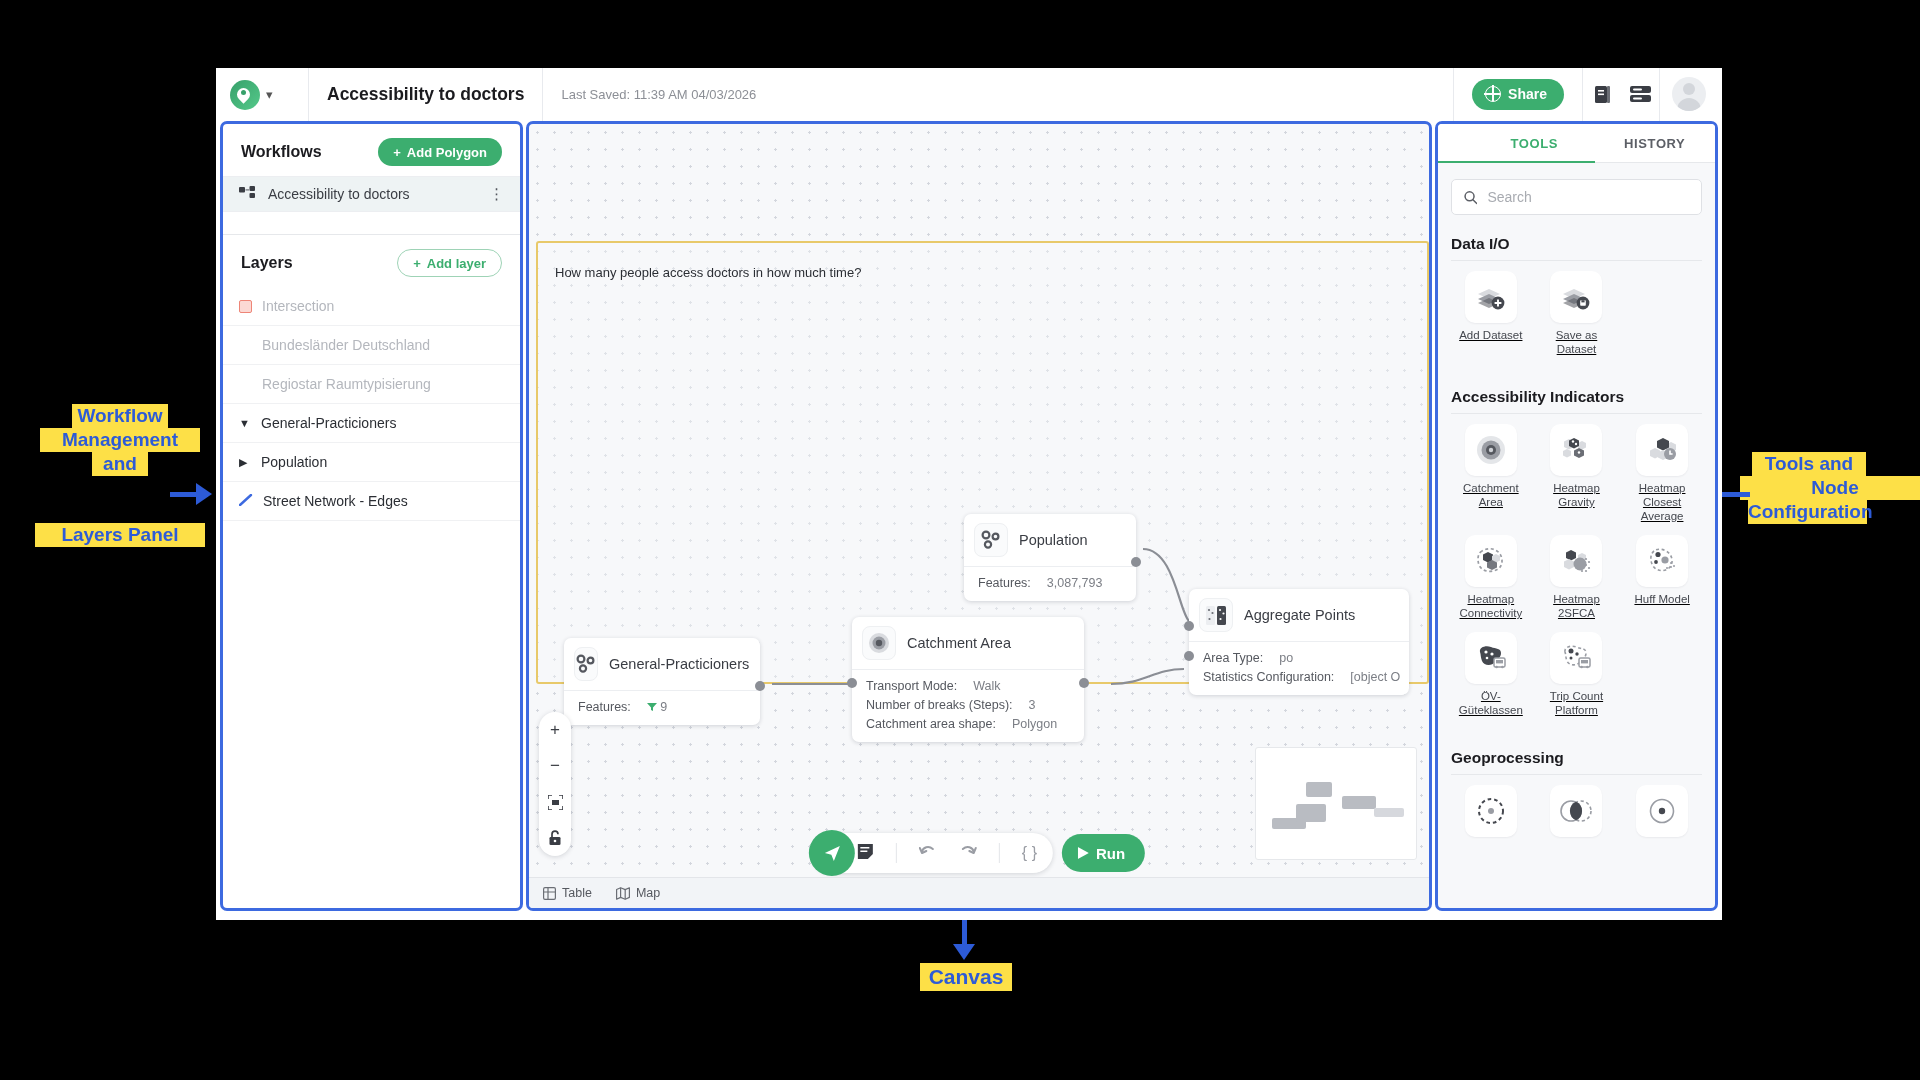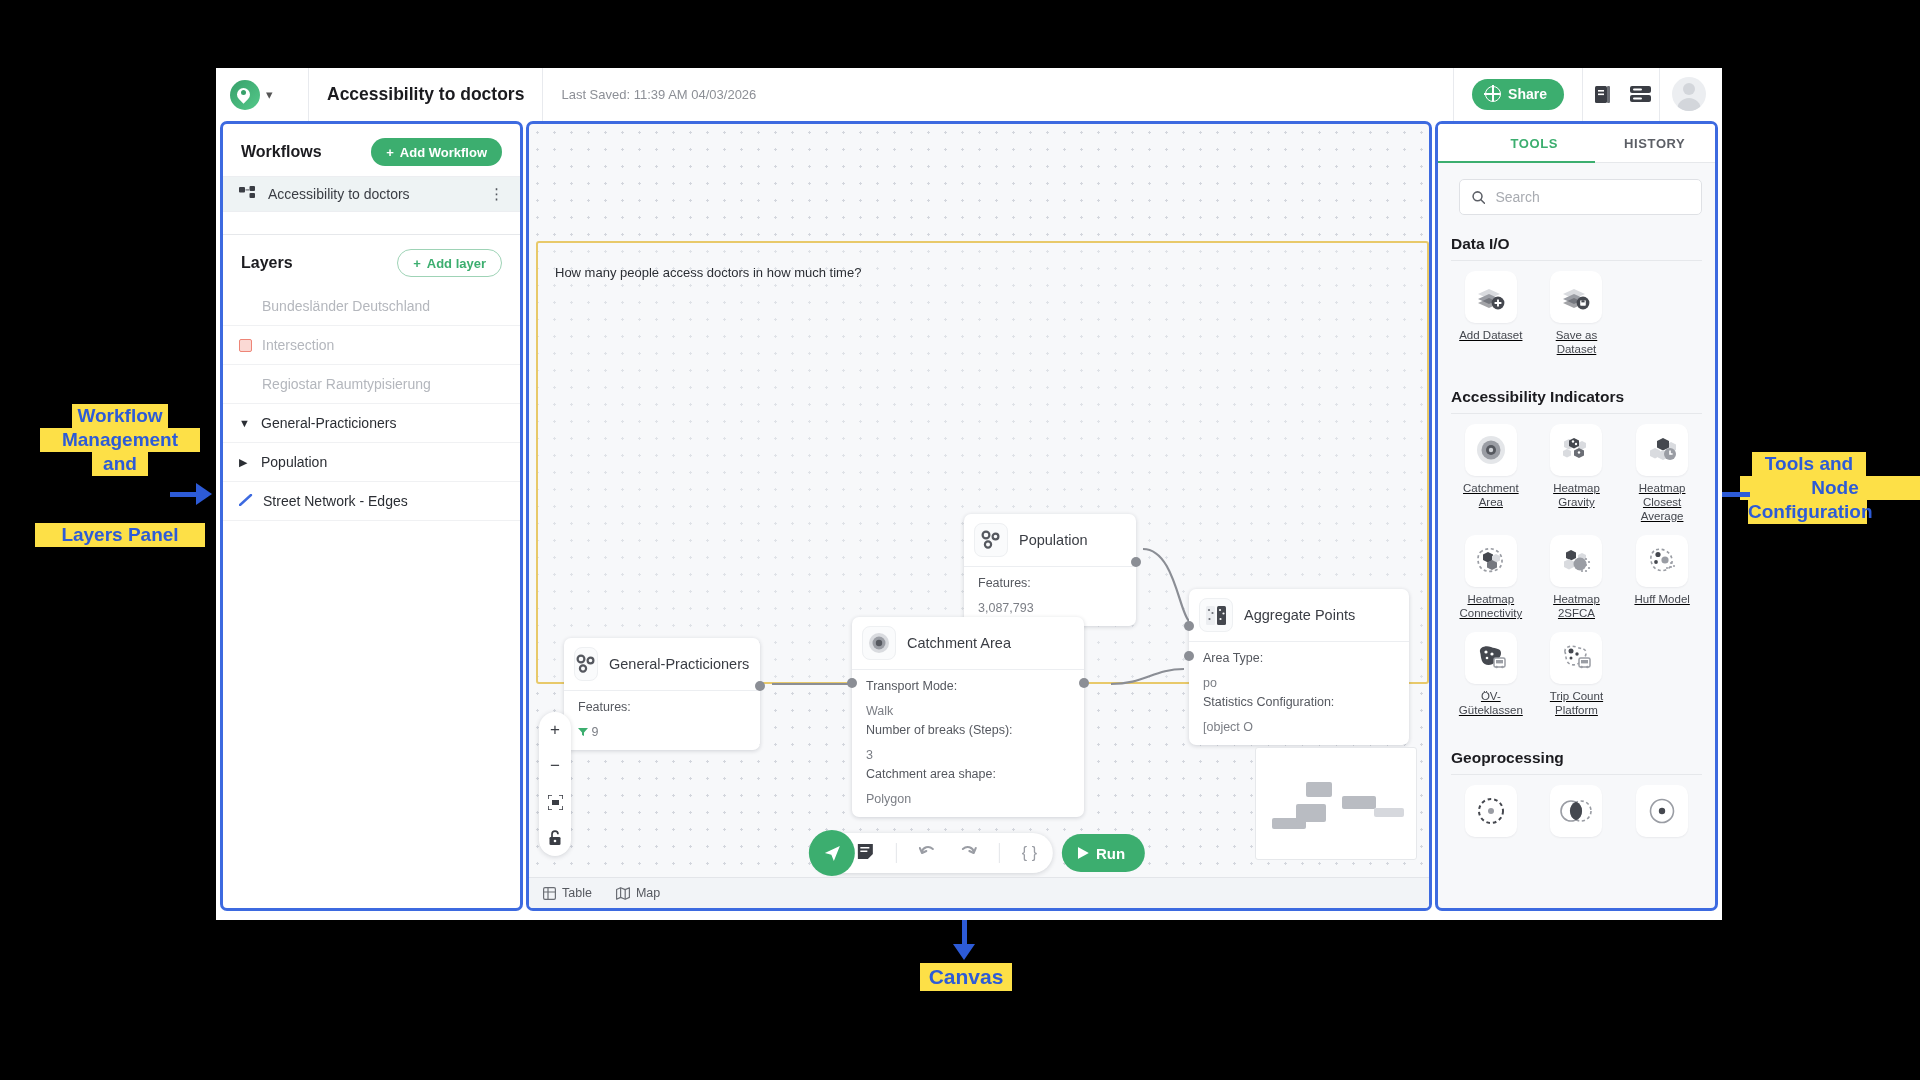--- a/index.html
+++ b/index.html
@@ -126,22 +126,22 @@
 
   .node { position:absolute; background:#fff; border-radius:7px;
           box-shadow:0 1px 4px rgba(20,25,40,.17); }
   .node-head { display:flex; align-items:center; gap:11px; padding:9px 16px 9px 10px; }
   .node-ico {
     width:34px;height:34px;border-radius:8px;background:#fafbfc;border:1px solid #eef0f2;
     display:flex;align-items:center;justify-content:center;
   }
   .node-title { font-size:14.5px; color:#3a3d44; white-space:nowrap;}
   .node-body { border-top:1px solid #eceef1; padding:7px 14px 8px 14px; }
-  .node-kv { display:flex; justify-content:center; gap:6px; font-size:12.5px;
-             line-height:19px; color:#55585f; white-space:nowrap;flex-direction:column;}
+  .node-kv { display:flex; justify-content:flex-start; gap:16px; font-size:12.5px;
+             line-height:19px; color:#55585f; white-space:nowrap;}
   .node-kv .v { color:#7b7e85; }
   .port { position:absolute; width:10px;height:10px;border-radius:50%;background:#8b8e95;}
 
   .zoomctl {
     position:absolute; left:10px; bottom:52px; width:32px;
     background:#fff;border-radius:16px;box-shadow:0 1px 5px rgba(20,25,40,.16);
     display:flex;flex-direction:column;align-items:center;padding:7px 0;gap:14px;
   }
   .zoomctl div { width:28px;height:22px;display:flex;align-items:center;justify-content:center;
                  color:#3a3d44;font-size:17px;cursor:pointer;}
@@ -177,21 +177,21 @@
   
   .right-panel {
     width:283px;margin-right:4px;background:#f7f8fa;
     border:3px solid #3d6ae0;border-radius:7px;height:790px;overflow:hidden;position:relative;
   }
   .rp-tabs { display:flex; background:#fff; }
   .rp-tab { flex:1;text-align:center;padding:12px 0 10px;font-size:13px;font-weight:600;
             letter-spacing:.6px;color:#5c5f66;cursor:pointer;border-bottom:1px solid #e6e8eb;}
   .rp-tab.active { color:#3cae6f; border-bottom:2.5px solid #3cae6f;padding-left:36px;}
   .search-box {
-    margin:16px 13px 0 21px;height:36px;border:1px solid #dfe1e5;border-radius:5px;background:#fff;
+    margin:16px 13px 0 13px;height:36px;border:1px solid #dfe1e5;border-radius:5px;background:#fff;
     display:flex;align-items:center;gap:10px;padding:0 12px;justify-content:center;
   }
   .search-box input { border:0;outline:0;font-size:14px;color:#3a3d44;width:100%;
                       font-family:"Liberation Sans", sans-serif; background:transparent;}
   .search-box input::placeholder { color:#a8abb1; }
   .sec-title { font-size:15.5px;font-weight:700;color:#1b1b1f;margin:20px 13px 7px 13px;}
   .sec-rule { height:1px;background:#e6e8eb;margin:0 13px 10px 13px;}
   .tool-grid { display:flex;flex-wrap:wrap;padding:0 10px;gap:0; }
   .tool { width:33.33%;display:flex;flex-direction:column;align-items:center;cursor:pointer;margin-bottom:12px;text-decoration:underline;}
   .tool-ico { width:52px;height:52px;background:#fff;border-radius:10px;
@@ -279,21 +279,21 @@
       <div class="tab">Dashboard</div>
     </div>
 
   <div class="panel-row">
 
     <div class="left-panel">
       <div class="lp-header">
         <div class="lp-title">Workflows</div>
         <div class="btn-green">
           <span>+</span>
-          <span>Add Workflow</span>
+          <span>Add Polygon</span>
         </div>
       </div>
 
       <div class="wf-item">
         <svg width="17" height="16" viewBox="0 0 17 16">
           <rect x="0" y="1" width="6" height="5.5" rx="1" fill="#3a3d44"></rect>
           <rect x="10.5" y="0" width="5.5" height="5" rx="1" fill="#3a3d44"></rect>
           <rect x="10.5" y="7" width="5.5" height="5" rx="1" fill="#3a3d44"></rect>
           <rect x="6.5" y="3.3" width="3.5" height="1.2" fill="#6b6e75"></rect>
         </svg>
@@ -306,26 +306,26 @@
       <div class="lp-header">
         <div class="lp-title">Layers</div>
         <div class="btn-outline">
           <span>+</span>
           <span>Add layer</span>
         </div>
       </div>
 
       <div id="layers-list">
           <div class="layer-row">
+            <span class="sw-int"></span>
+            <span class="layer-muted">Intersection</span>
+          </div>
+          <div class="layer-row">
             <span style="width:13px;display:inline-block"></span>
             <span class="layer-muted">Bundesländer Deutschland</span>
-          </div>
-          <div class="layer-row">
-            <span class="sw-int"></span>
-            <span class="layer-muted">Intersection</span>
           </div>
           <div class="layer-row">
             <span style="width:13px;display:inline-block"></span>
             <span class="layer-muted">Regiostar Raumtypisierung</span>
           </div>
           <div class="layer-row">
             <span class="caret">▼</span>
             <span class="layer-dark">General-Practicioners</span>
           </div>
           <div class="layer-row">

